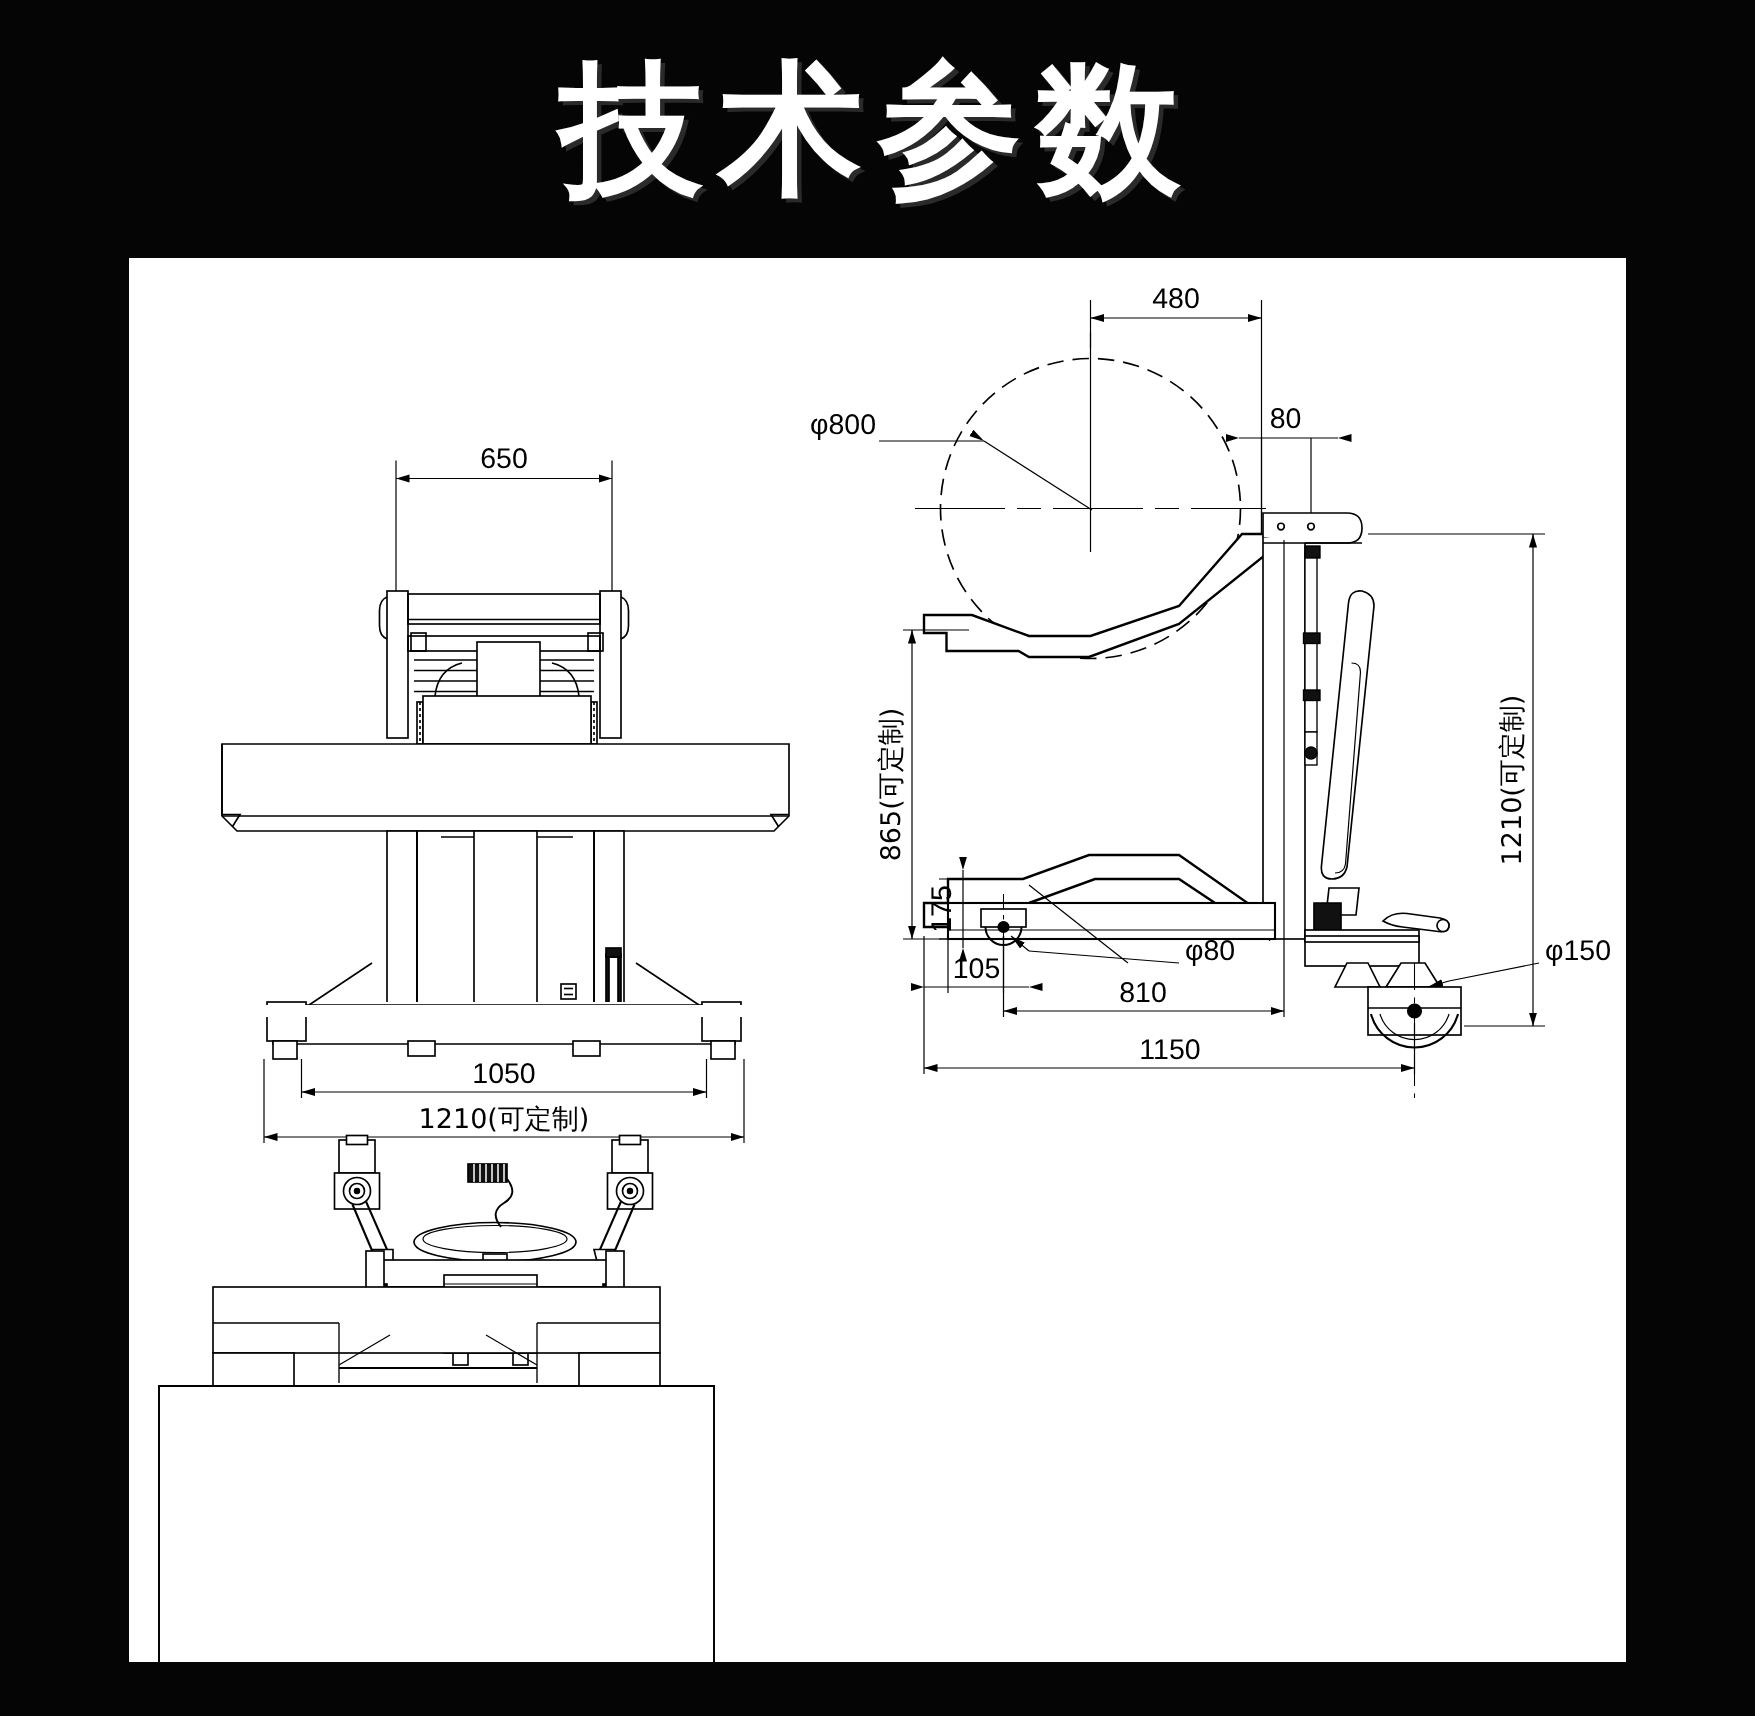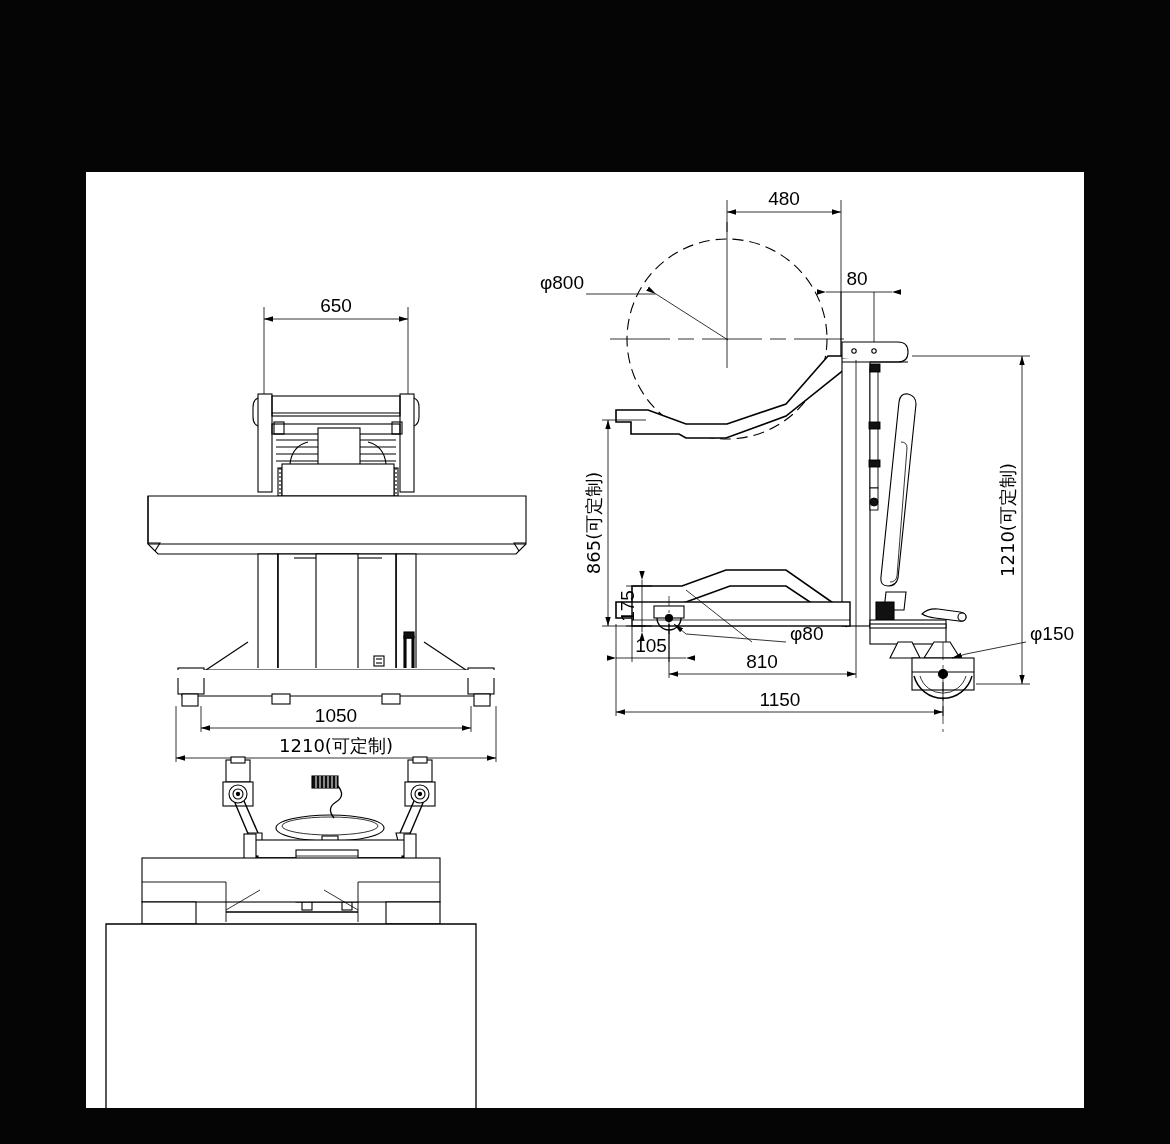--- a/index.html
+++ b/index.html
@@ -67,20 +67,23 @@
     font-family: "DejaVu Sans", "Liberation Sans", sans-serif;
     font-size: 18px;
     fill: #000000;
   }
 </style>
 </head>
 <body>
 
 <div class="page">
 
+  <div class="title-bar">
+    <div class="title-text">技术参数</div>
+  </div>
 
   <div class="drawing-panel">
     <svg class="dwg" viewBox="0 0 998 936">
       <defs>
         <marker id="ar-s" markerWidth="10" markerHeight="8" refX="9" refY="4" orient="auto" markerUnits="userSpaceOnUse">
           <path d="M9,4 L0,1.3 L0,6.7 Z" fill="#000"></path>
         </marker>
         <marker id="ar-e" markerWidth="10" markerHeight="8" refX="1" refY="4" orient="auto" markerUnits="userSpaceOnUse">
           <path d="M1,4 L10,1.3 L10,6.7 Z" fill="#000"></path>
         </marker>

